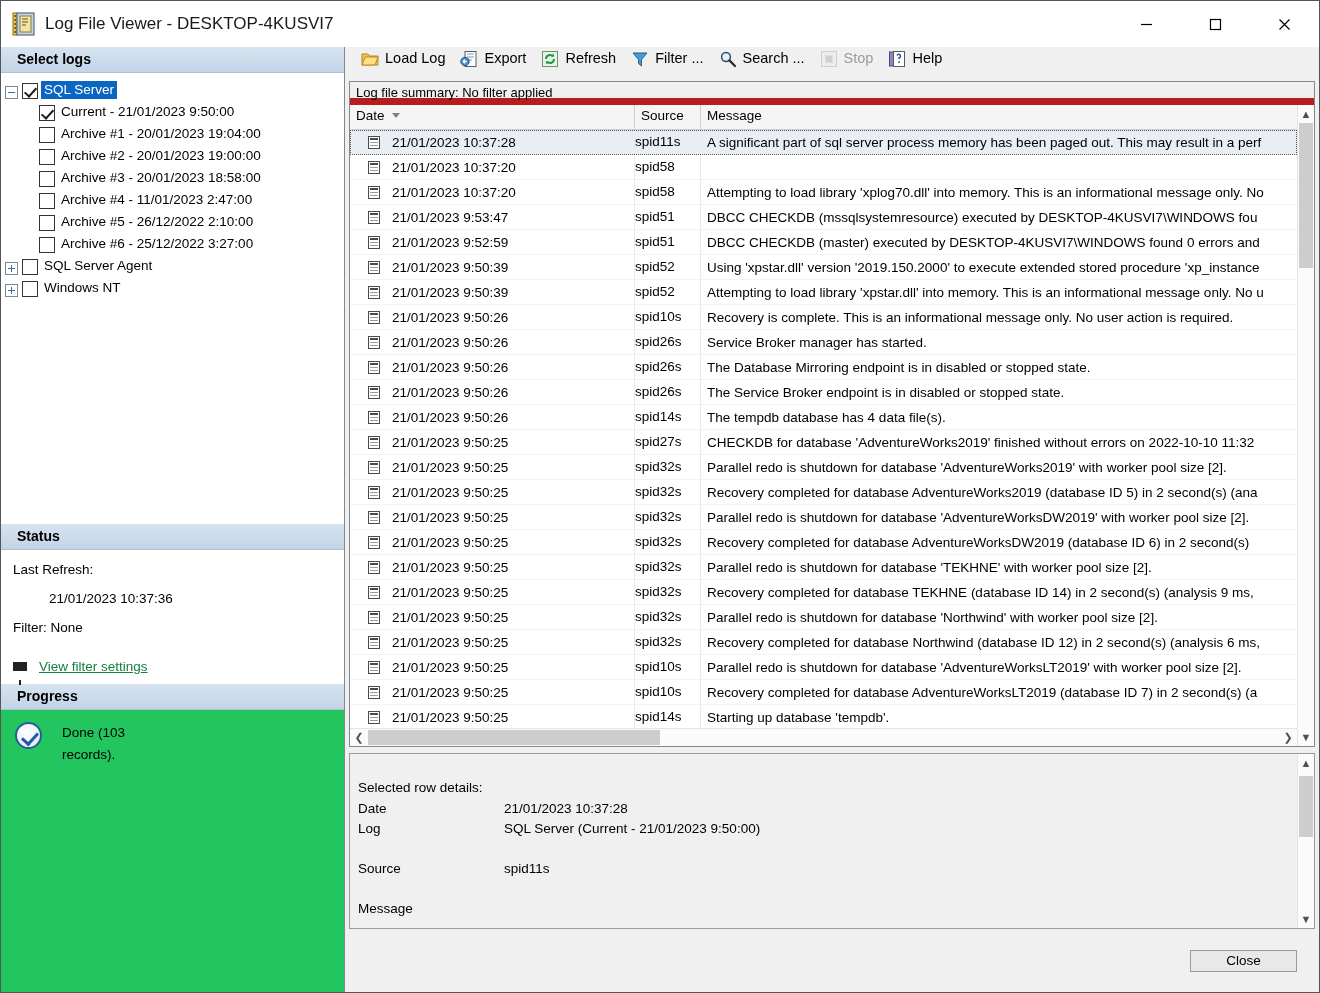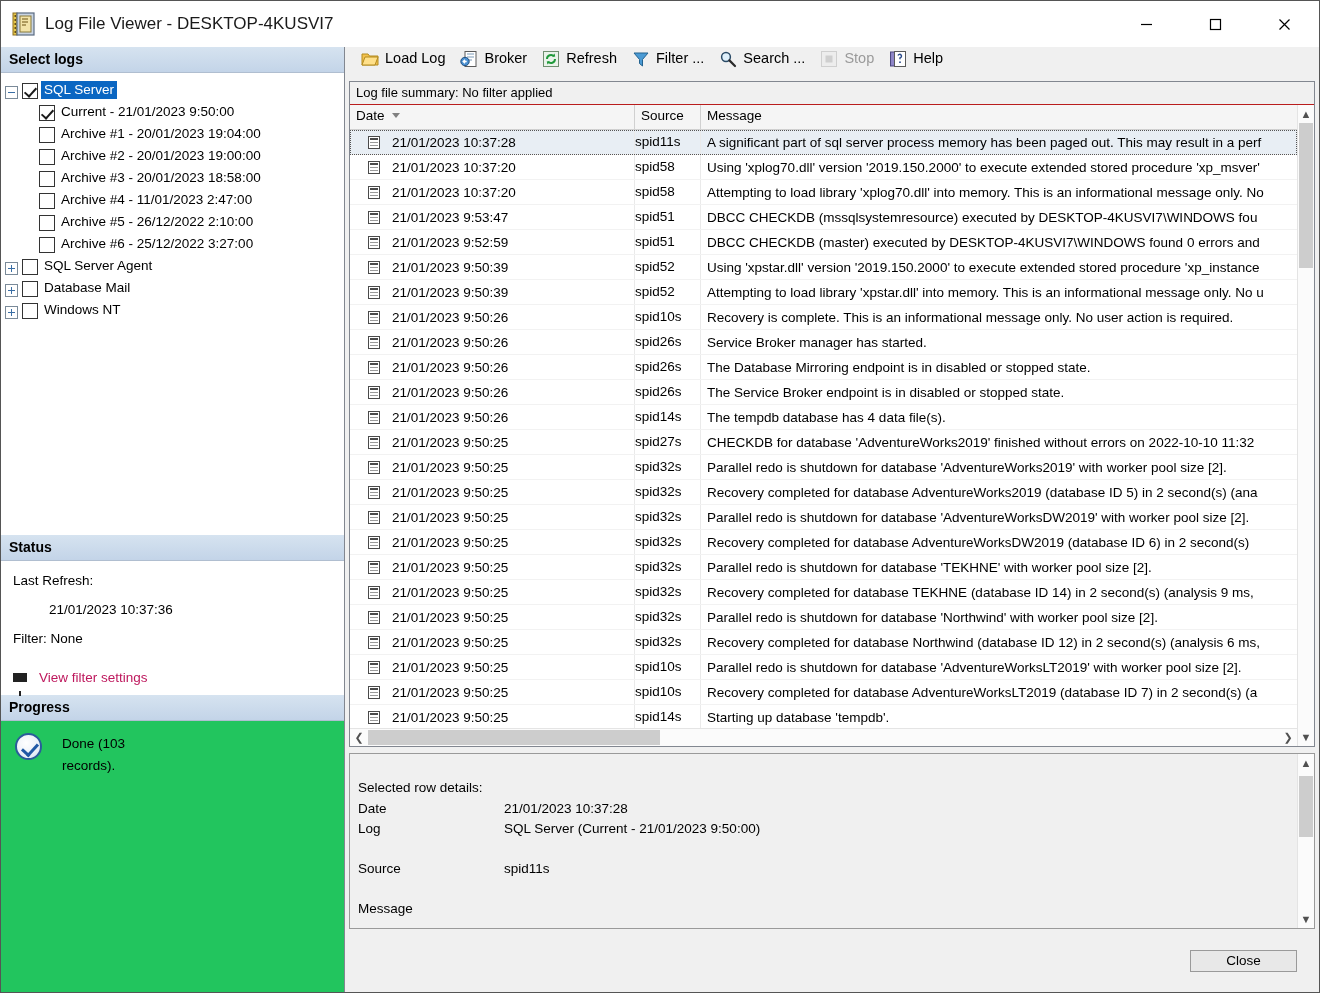--- a/index.html
+++ b/index.html
@@ -48,21 +48,21 @@
   .leftpane {
     width: 344px; min-width: 344px;
     background: #fff;
     border-right: 1px solid #828790;
     display: flex; flex-direction: column;
   }
   .pane-header {
     background: linear-gradient(to bottom,#d6e3f0 0%, #c3d4e8 100%);
     font-weight: bold;
     font-size: 14px;
-    padding: 4px 8px 5px 8px;
+    padding: 4px 8px 5px 16px;
     height: 26px;
     border-bottom: 1px solid #b0bed0;
     color: #000;
   }
   .tree { flex: 1 1 auto; padding: 4px 0 0 4px; overflow: hidden; }
   .tnode {
     display: flex; align-items: flex-end;
     height: 22px;
     white-space: nowrap;
   }
@@ -111,21 +111,21 @@
   .funnel {
     width: 0; height: 0; margin: 0 12px 0 4px;
     border-left: 7px solid #222; border-right: 7px solid #222;
     border-top: 9px solid #222;
     position: relative; flex: 0 0 auto;
   }
   .funnel::after{
     content:""; position:absolute; left:-1px; top:9px;
     width:2px; height:5px; background:#222;
   }
-  .flink { color: #be185d; cursor: pointer; }
+  .flink { color: #15803d; text-decoration: underline; cursor: pointer; }
   .progress-body { background:#22c55e; flex:1 1 auto; padding: 12px 0 0 14px; display:flex; }
   .okicon {
     width: 27px; height: 27px; border-radius: 50%;
     border: 2px solid #2a5c9a;
     background: radial-gradient(circle at 40% 35%, #ffffff 0%, #e9eff7 65%, #cdd9e8 100%);
     position: relative; flex: 0 0 auto; margin-right: 20px;
   }
   .okicon::after {
     content:""; position:absolute; left:8px; top:5px;
     width:7px; height:13px;
@@ -153,21 +153,21 @@
   .gridwrap {
     margin: 0 4px 0 4px;
     border: 1px solid #828790;
     background: #fff;
     display: flex; flex-direction: column;
     flex: 1 1 auto; min-height: 0;
   }
   .summary {
     height: 23px; min-height:23px;
     background: #f0f0f0;
-    border-bottom: 1px solid #b91c1c;
+    border-bottom: 7px solid #b91c1c;
     padding: 3px 0 0 6px;
     font-size: 13px;
   }
   .gridmain { flex:1 1 auto; display:flex; min-height:0; }
   .gridcols { flex:1 1 auto; min-width:0; display:flex; flex-direction:column; }
   .ghead {
     display: flex; height: 25px; min-height:25px;
     background: #f5f5f5;
     border-bottom: 1px solid #d0d0d0;
     font-size: 13.5px;
@@ -324,25 +324,20 @@
             <span class="tlabel">Archive #6 - 25/12/2022 3:27:00</span>
           </div>
           <div class="tnode indent0">
             <span class="expander plus"></span>
             <span class="cbox"></span>
             <span class="tlabel">SQL Server Agent</span>
           </div>
           <div class="tnode indent0">
             <span class="expander plus"></span>
             <span class="cbox"></span>
-            <span class="tlabel">Database Mail</span>
-          </div>
-          <div class="tnode indent0">
-            <span class="expander plus"></span>
-            <span class="cbox"></span>
             <span class="tlabel">Windows NT</span>
           </div>
         </div>
 
       <div class="pane-header">Status</div>
       <div class="status-body">
         <div class="status-line">Last Refresh:</div>
         <div class="status-line status-indent">21/01/2023 10:37:36</div>
         <div class="status-line">Filter: None</div>
       </div>
@@ -368,21 +363,21 @@
               </svg></span>
             <span>Load Log</span>
           </div>
           <div class="tbtn">
             <span class="ticon"><svg width="18" height="18" viewBox="0 0 18 18">
                 <rect x="5" y="1.5" width="11" height="15" fill="#fff" stroke="#5a5a5a"></rect>
                 <path d="M7 4 h7 M7 7 h7 M7 10 h5" stroke="#7a9ab8" stroke-width="1.2"></path>
                 <circle cx="5" cy="11.5" r="4.2" fill="#4a8fd0" stroke="#1f4f80"></circle>
                 <path d="M6.7 11.5 H3.6 M5 9.8 L3.2 11.5 L5 13.2" stroke="#fff" stroke-width="1.3" fill="none"></path>
               </svg></span>
-            <span>Broker</span>
+            <span>Export</span>
           </div>
           <div class="tbtn">
             <span class="ticon"><svg width="18" height="18" viewBox="0 0 18 18">
                 <rect x="1.5" y="1.5" width="15" height="15" fill="#eaf3ea" stroke="#6f8f6f"></rect>
                 <path d="M5 9 a4 4 0 0 1 7-2.6" stroke="#1f9a3a" stroke-width="2" fill="none"></path>
                 <path d="M13 9 a4 4 0 0 1 -7 2.6" stroke="#1f9a3a" stroke-width="2" fill="none"></path>
                 <path d="M12.6 3.5 l0.6 3.2 l-3.2 -0.5 z" fill="#1f9a3a"></path>
                 <path d="M5.4 14.5 l-0.6 -3.2 l3.2 0.5 z" fill="#1f9a3a"></path>
               </svg></span>
             <span>Refresh</span>
@@ -438,21 +433,20 @@
                   </div>
                   <div class="cell-src">spid11s</div>
                   <div class="cell-msg">A significant part of sql server process memory has been paged out. This may result in a perf</div>
                 </div>
                 <div class="grow">
                   <div class="cell-date">
                     <span class="rowicon"></span>
                     <span>21/01/2023 10:37:20</span>
                   </div>
                   <div class="cell-src">spid58</div>
-                  <div class="cell-msg">Using 'xplog70.dll' version '2019.150.2000' to execute extended stored procedure 'xp_msver'</div>
                 </div>
                 <div class="grow">
                   <div class="cell-date">
                     <span class="rowicon"></span>
                     <span>21/01/2023 10:37:20</span>
                   </div>
                   <div class="cell-src">spid58</div>
                   <div class="cell-msg">Attempting to load library 'xplog70.dll' into memory. This is an informational message only. No</div>
                 </div>
                 <div class="grow">

